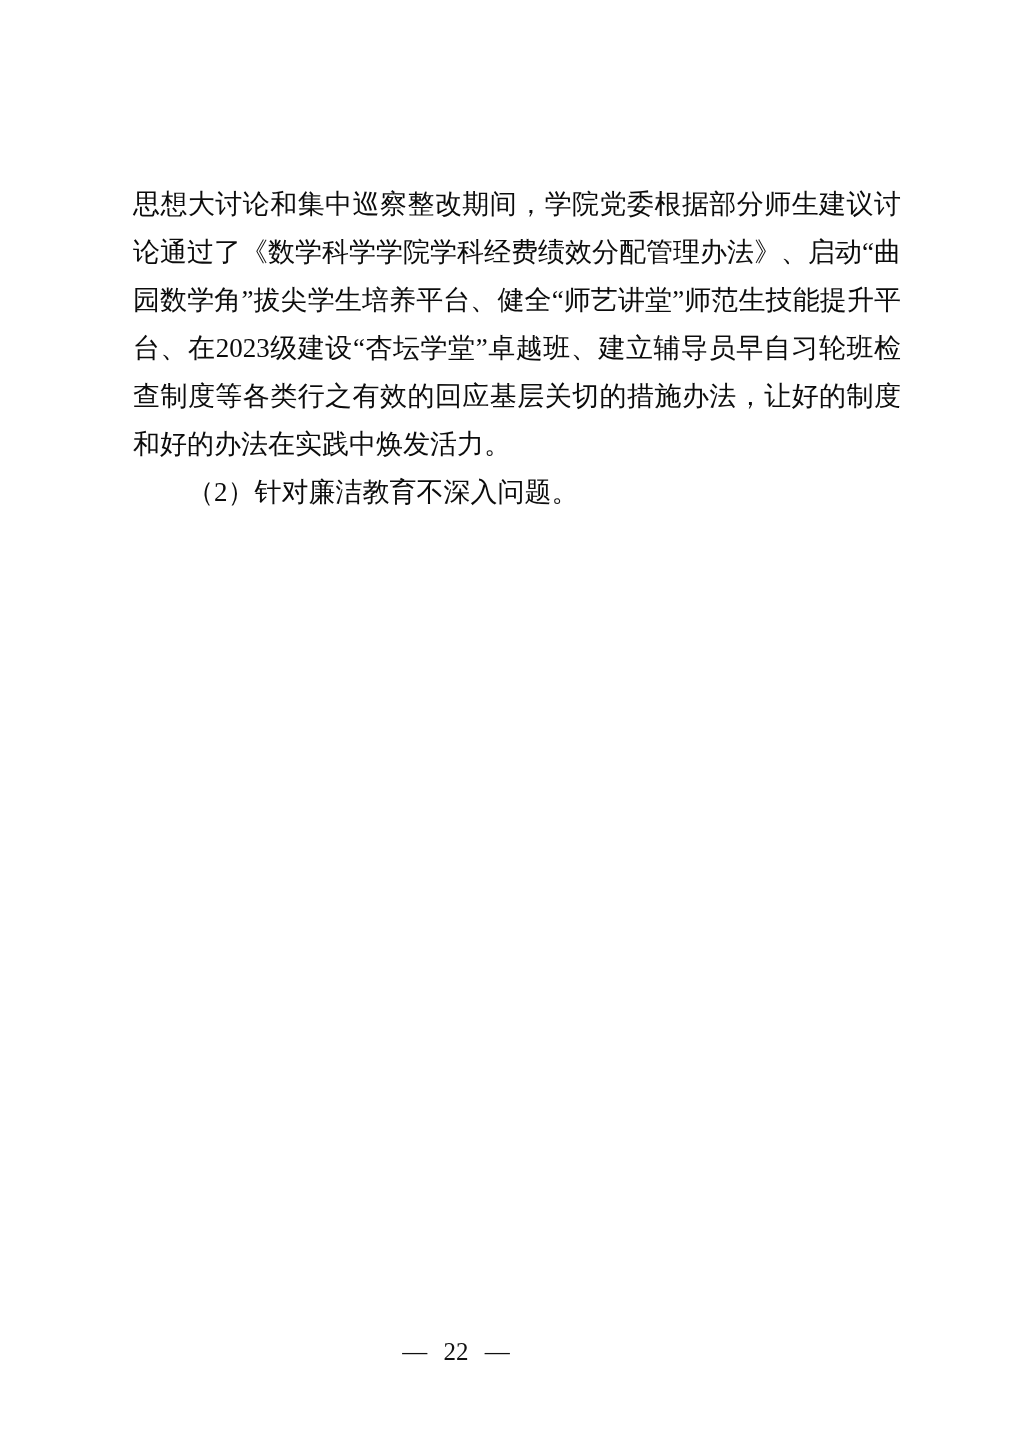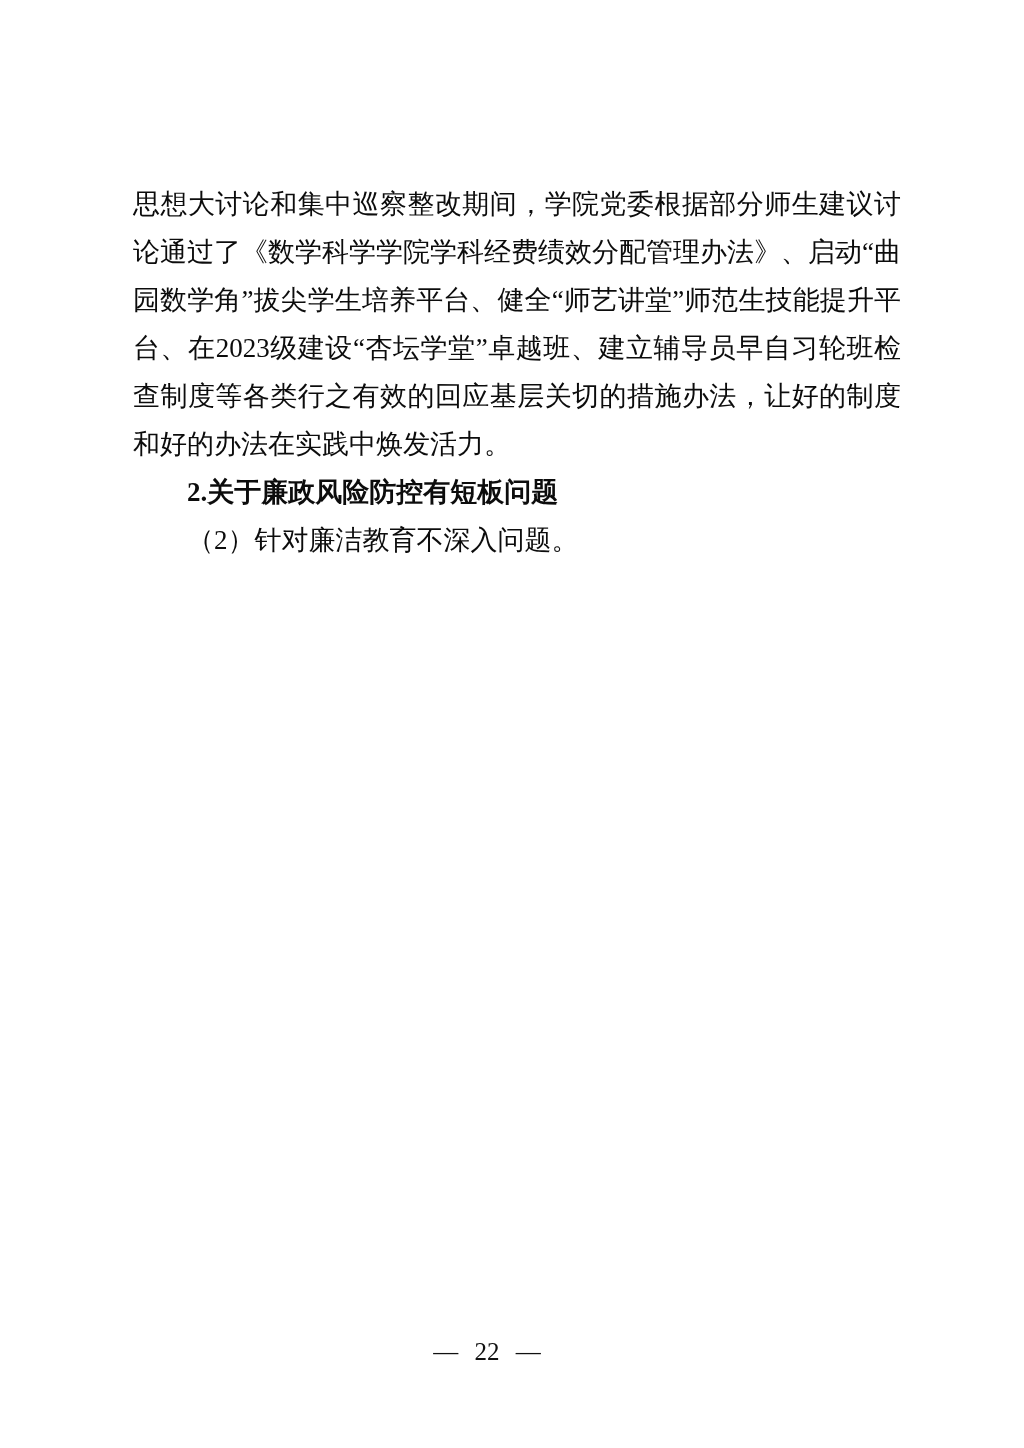--- a/index.html
+++ b/index.html
@@ -38,28 +38,26 @@
   .footer {
     position: absolute;
     top: 1334px;
     left: 0;
     width: 100%;
     text-align: center;
     font-size: 25px;
     line-height: 36px;
     word-spacing: 10px;
     color: #111111;
-    padding-left: 31px;
   }
 </style>
 </head>
 <body>
 
 <div class="page">
   <div class="content">
     <p>思想大讨论和集中巡察整改期间，学院党委根据部分师生建议讨论通过了《数学科学学院学科经费绩效分配管理办法》、启动“曲园数学角”拔尖学生培养平台、健全“师艺讲堂”师范生技能提升平台、在2023级建设“杏坛学堂”卓越班、建立辅导员早自习轮班检查制度等各类行之有效的回应基层关切的措施办法，让好的制度和好的办法在实践中焕发活力。</p>
-    <p class="indent heading">2.关于廉政风险防控有短板问题</p>
     <p class="indent">（2）针对廉洁教育不深入问题。</p>
   </div>
   <div class="footer">
     <span>— 22 —</span>
   </div>
 </div>
 
 </body></html>

